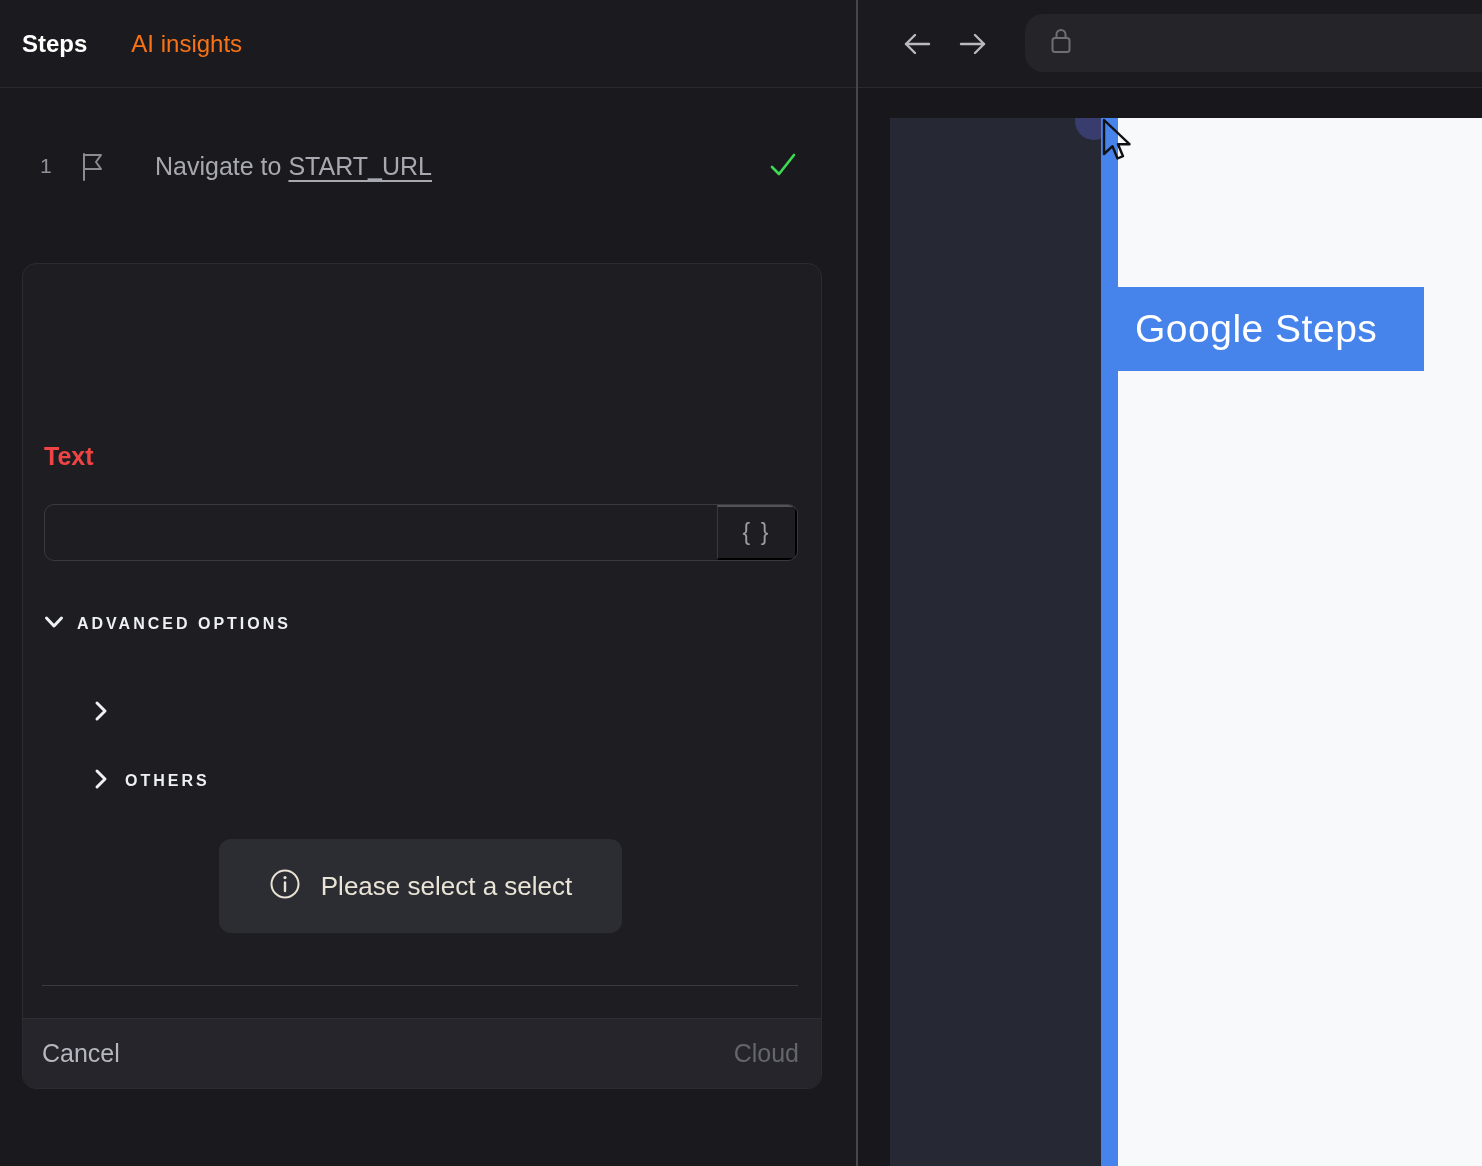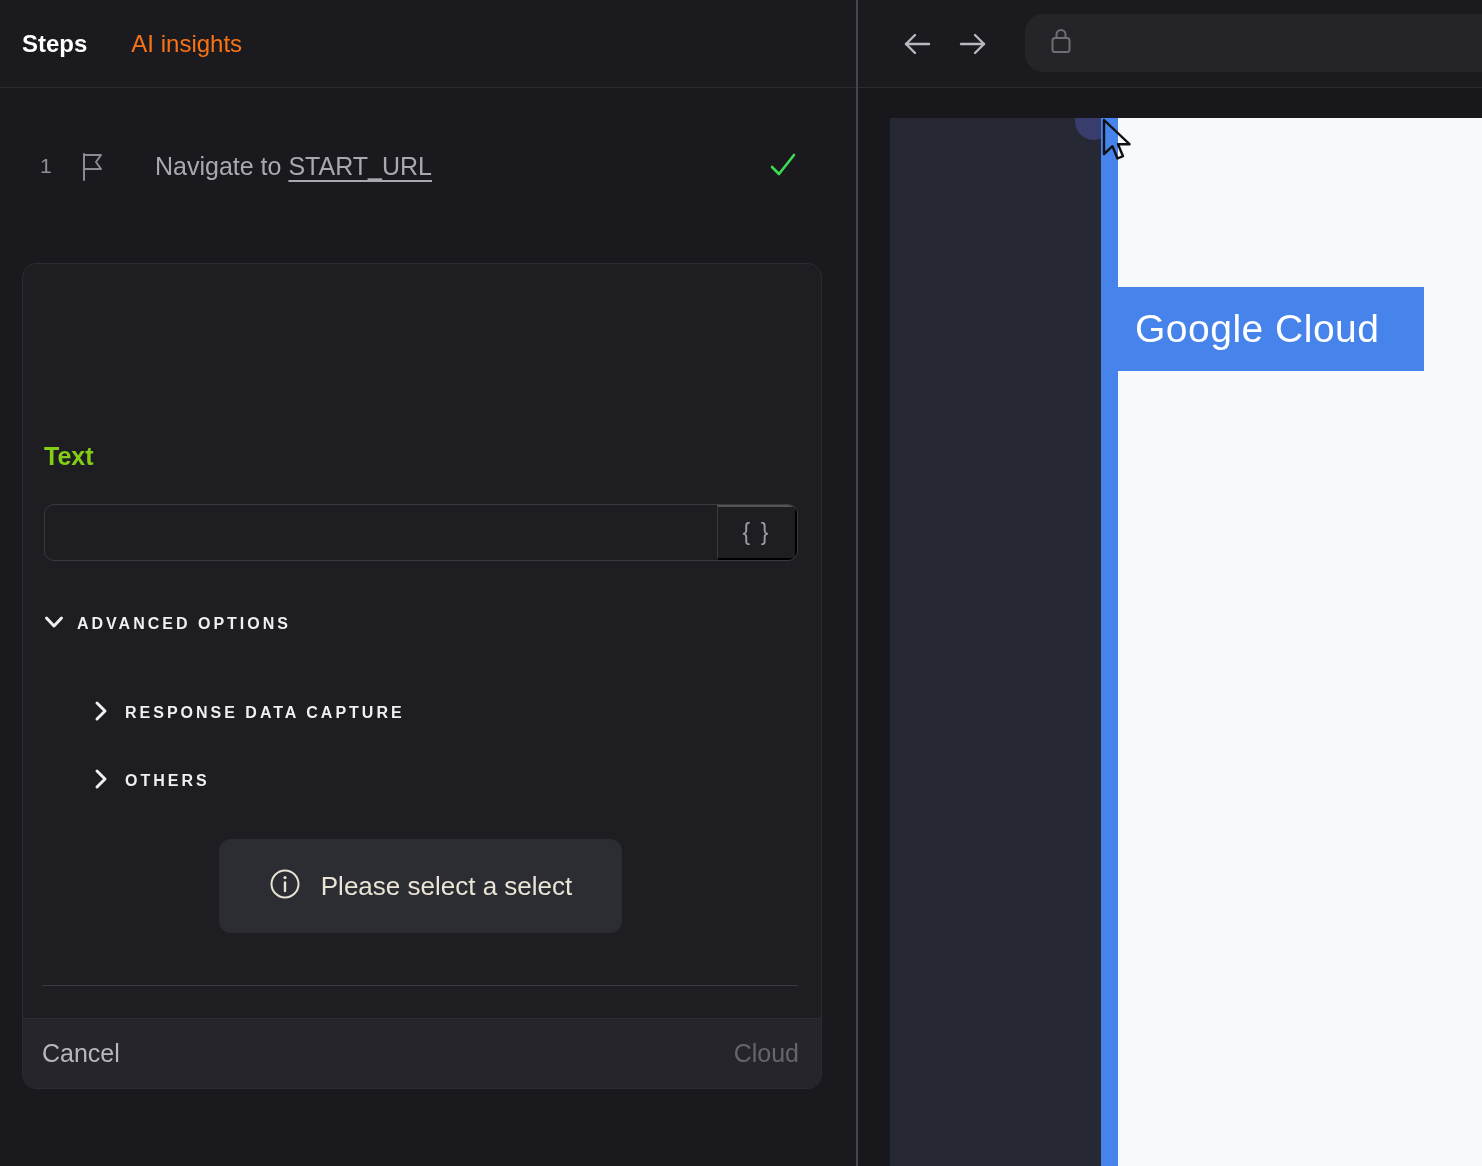--- a/index.html
+++ b/index.html
@@ -23,21 +23,21 @@
   .step-label u { text-underline-offset:5px; text-decoration-thickness:1.5px; }
   .check-icon { position:absolute; left:768px; top:12px; }
 
   .card { position:absolute; left:22px; top:263px; width:800px; height:826px; background:#1d1d22;
           border:1px solid #2b2b31; border-radius:14px; }
 
   .select { position:absolute; left:21px; top:58px; width:754px; height:57px; border:1px solid #393940;
             border-radius:10px; display:flex; align-items:center; padding:0 20px; cursor:pointer; }
   .select-value { color:#d2d2d8; font-size:24px; flex:1; }
 
-  .field-label { position:absolute; left:21px; top:178px; color:#84cc16; font-size:25px; font-weight:700; }
+  .field-label { position:absolute; left:21px; top:178px; color:#ef4444; font-size:25px; font-weight:700; }
 
   .input-group { position:absolute; left:21px; top:240px; width:754px; height:57px; border:1px solid #393940;
                  border-radius:10px; display:flex; align-items:stretch; overflow:hidden; }
   .text-input { flex:1; background:transparent; border:0; outline:none; color:#d2d2d8;
                 font-size:24px; padding:0 18px; font-family:"Liberation Sans", sans-serif; }
   .vars-btn { width:80px; border-left:1px solid #393940; display:flex; align-items:center; justify-content:center;
               color:#9b9ba3; font-size:23px; letter-spacing:2px; cursor:pointer; background:transparent; }
 
   .adv-row { position:absolute; left:20px; top:344px; height:32px; display:flex; align-items:center; gap:12px; cursor:pointer; }
   .section-row { position:absolute; height:30px; display:flex; align-items:center; gap:14px; cursor:pointer; }
@@ -125,21 +125,20 @@
         </span>
         <span class="caps-label">ADVANCED OPTIONS</span>
       </div>
 
       <div class="section-row rdc">
         <span>
           <svg width="20" height="24" viewBox="0 0 20 24">
             <path d="M6 4 L14 12 L6 20" stroke="#eef0f2" stroke-width="3" fill="none" stroke-linecap="round" stroke-linejoin="round"></path>
           </svg>
         </span>
-        <span class="caps-label">RESPONSE DATA CAPTURE</span>
       </div>
 
       <div class="section-row others">
         <span>
           <svg width="20" height="24" viewBox="0 0 20 24">
             <path d="M6 4 L14 12 L6 20" stroke="#eef0f2" stroke-width="3" fill="none" stroke-linecap="round" stroke-linejoin="round"></path>
           </svg>
         </span>
         <span class="caps-label">OTHERS</span>
       </div>
@@ -190,21 +189,21 @@
         </span>
       </div>
     </div>
 
     <div class="preview">
       <div class="page-sidebar"></div>
       <div class="indigo-circle"></div>
       <div class="blue-bar"></div>
 
       <div class="highlight-box">
-        <span class="highlight-text">Google Cloud</span>
+        <span class="highlight-text">Google Steps</span>
       </div>
 
       <span class="cursor-svg">
         <svg width="42" height="50" viewBox="0 0 42 50">
           <path d="M4 2 L4 36 L12.5 28.2 L17.5 40.5 L23 38.2 L18 26.2 L29.5 26.2 Z" stroke="#111111" stroke-width="2.4" fill="none" stroke-linejoin="round"></path>
         </svg>
       </span>
     </div>
   </div>
 </div>

